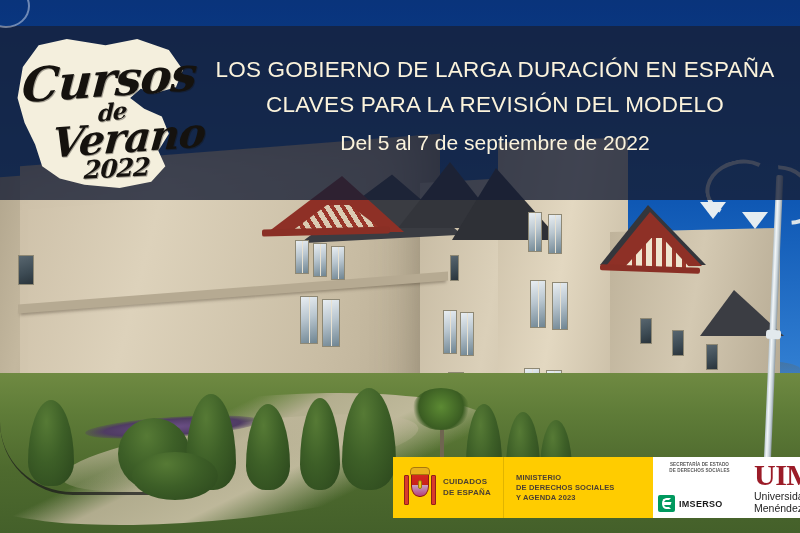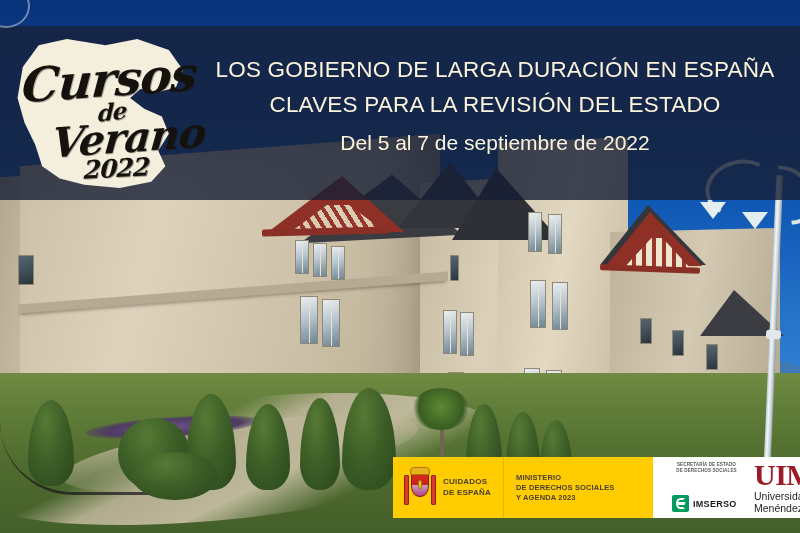--- a/index.html
+++ b/index.html
@@ -416,21 +416,21 @@
     color: #4d4030;
     letter-spacing: .15px;
     margin-left: 12px;
   }
   .imserso-block {
     background: #ffffff;
     width: 92px;
     display: flex;
     flex-direction: column;
     justify-content: space-between;
-    padding: 5px 4px 6px 19px;
+    padding: 5px 4px 6px 5px;
     box-sizing: border-box;
   }
   .secretaria-text {
     font-size: 4.6px;
     font-weight: bold;
     line-height: 6px;
     color: #5a5a5a;
     letter-spacing: .1px;
     text-align: center;
   }
@@ -603,21 +603,21 @@
   <div class="logo-cursos">
     <div class="logo-paper"></div>
     <div class="logo-txt logo-cursos-word">Cursos</div>
     <div class="logo-txt logo-de-word">de</div>
     <div class="logo-txt logo-verano-word">Verano</div>
     <div class="logo-txt logo-year-word">2022</div>
   </div>
 
   <div class="title-block">
     <div class="title-line">LOS GOBIERNO DE LARGA DURACIÓN EN ESPAÑA</div>
-    <div class="title-line">CLAVES PARA LA REVISIÓN DEL ESTADO</div>
+    <div class="title-line">CLAVES PARA LA REVISIÓN DEL MODELO</div>
     <div class="subtitle-line">Del 5 al 7 de septiembre de 2022</div>
   </div>
 
   <div class="footer-logos">
 
     <div class="gob-block">
       <div class="coat">
         <div class="coat-pillar l"></div>
         <div class="coat-pillar r"></div>
         <div class="coat-shield"></div>

